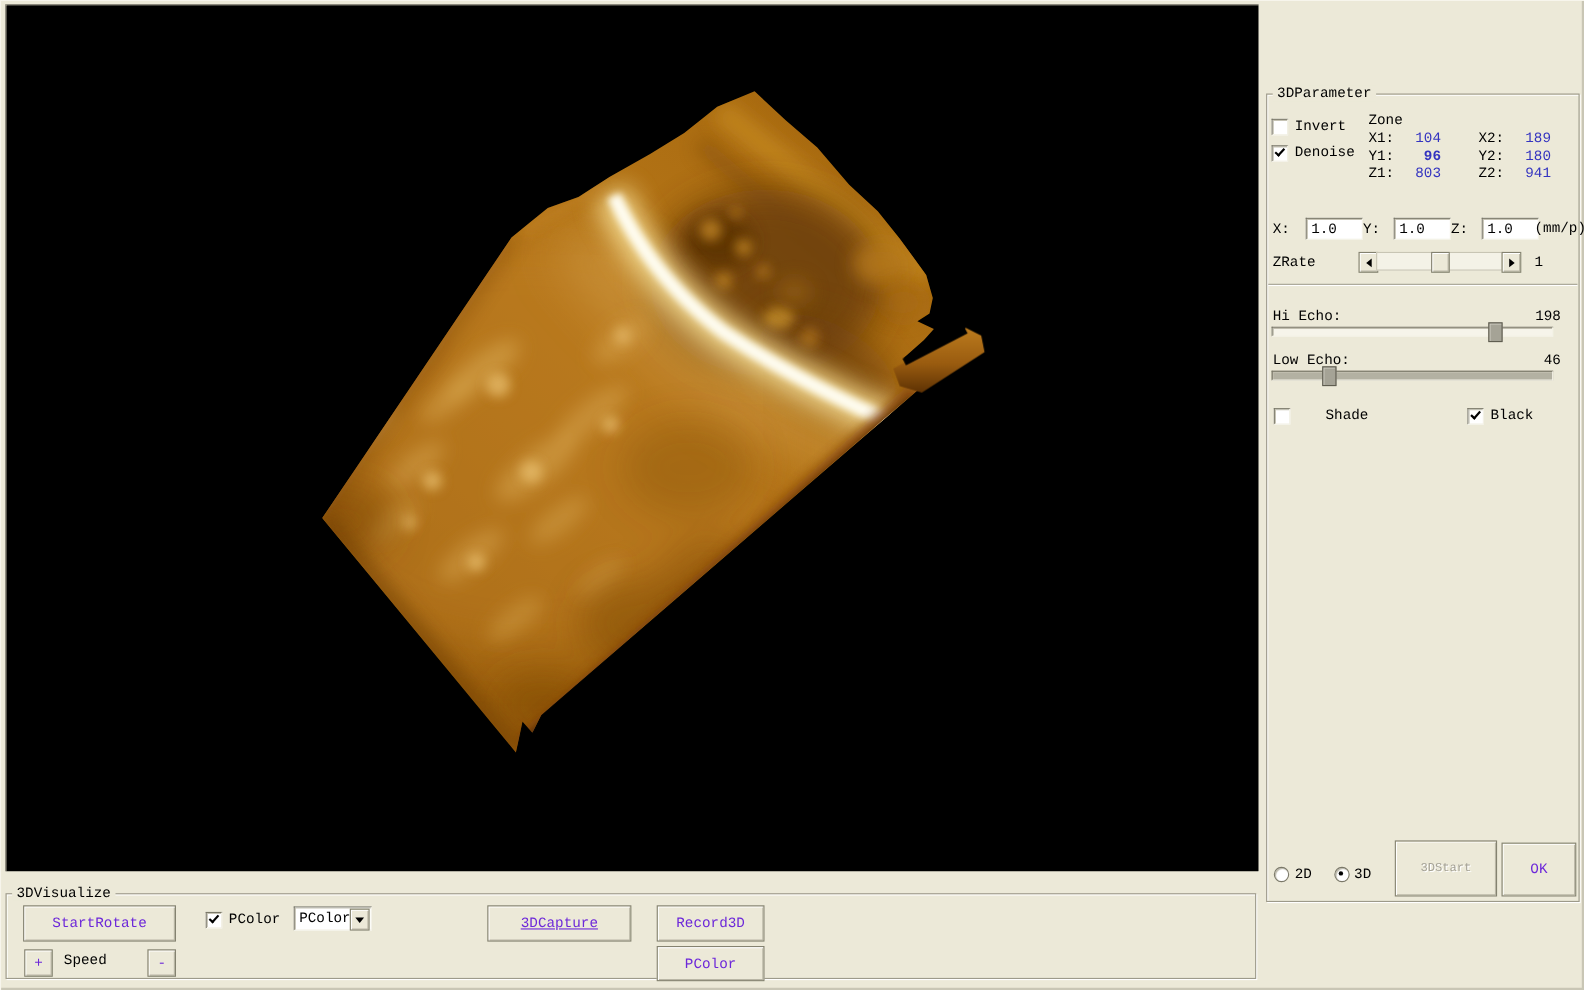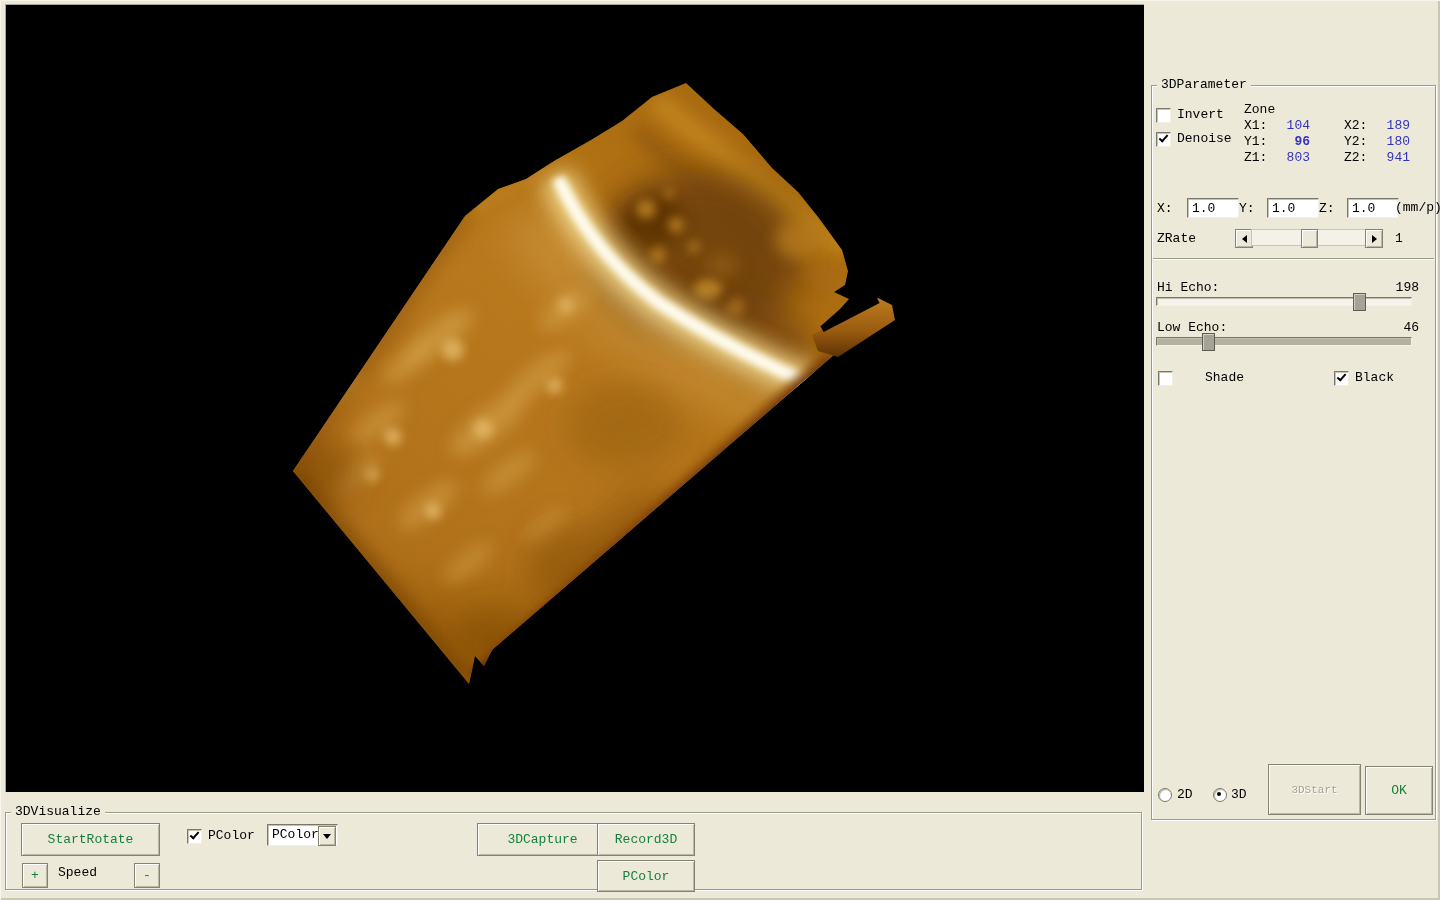--- a/index.html
+++ b/index.html
@@ -18,21 +18,21 @@
     box-shadow:1px 1px 0 #ffffff, inset 1px 1px 0 #ffffff;
   }
   .legend{
     position:absolute;top:-8px;left:5px;background:#ece9d8;padding:0 4px;line-height:14px;
   }
   
   .btn{
     background:#ece9d8;border:1px solid #848270;
     box-shadow:inset 1px 1px 0 #ffffff, inset -1px -1px 0 #b9b6a5;
     display:flex;align-items:center;justify-content:center;
-    font-family:inherit;font-size:13px;color:#15803d;cursor:default;user-select:none;
+    font-family:inherit;font-size:13px;color:#6d28d9;cursor:default;user-select:none;
   }
   .btn.on{color:#a5a296;text-shadow:1px 1px 0 #ffffff;}
   
   .sunken{
     background:#fff;border:1px solid;border-color:#7a7868 #f2f0e4 #f2f0e4 #7a7868;
     box-shadow:inset 1px 1px 0 #c6c3b4;
   }
   input.field{
     position:absolute;background:#fff;border:1px solid;border-color:#7a7868 #f2f0e4 #f2f0e4 #7a7868;
     box-shadow:inset 1px 1px 0 #c6c3b4;font-family:inherit;font-size:13px;padding:1px 0 0 4px;margin:0;outline:none;
@@ -273,18 +273,18 @@
     <div class="abs checkbox on" style="left:181px;top:16px;"></div>
     <span class="abs lbl" style="left:202px;top:15px;">PColor</span>
 
     <div class="abs sunken" style="left:261px;top:11px;width:69px;height:20px;">
       <span class="abs lbl" style="left:4px;top:2px;">PColor</span>
       <div class="btn abs" style="right:1px;top:1px;width:16px;height:18px;">
           <div class="tri-down"></div>
         </div>
     </div>
 
-    <div class="btn abs" style="left:471px;top:10px;width:129px;height:31px;">3DCapture</div>
+    <div class="btn abs" style="left:437px;top:10px;width:129px;height:31px;text-decoration:underline;">3DCapture</div>
     <div class="btn abs" style="left:591px;top:10px;width:96px;height:31px;">Record3D</div>
     <div class="btn abs" style="left:591px;top:47px;width:96px;height:30px;">PColor</div>
   </div>
 
 </div>
 
 </body></html>

